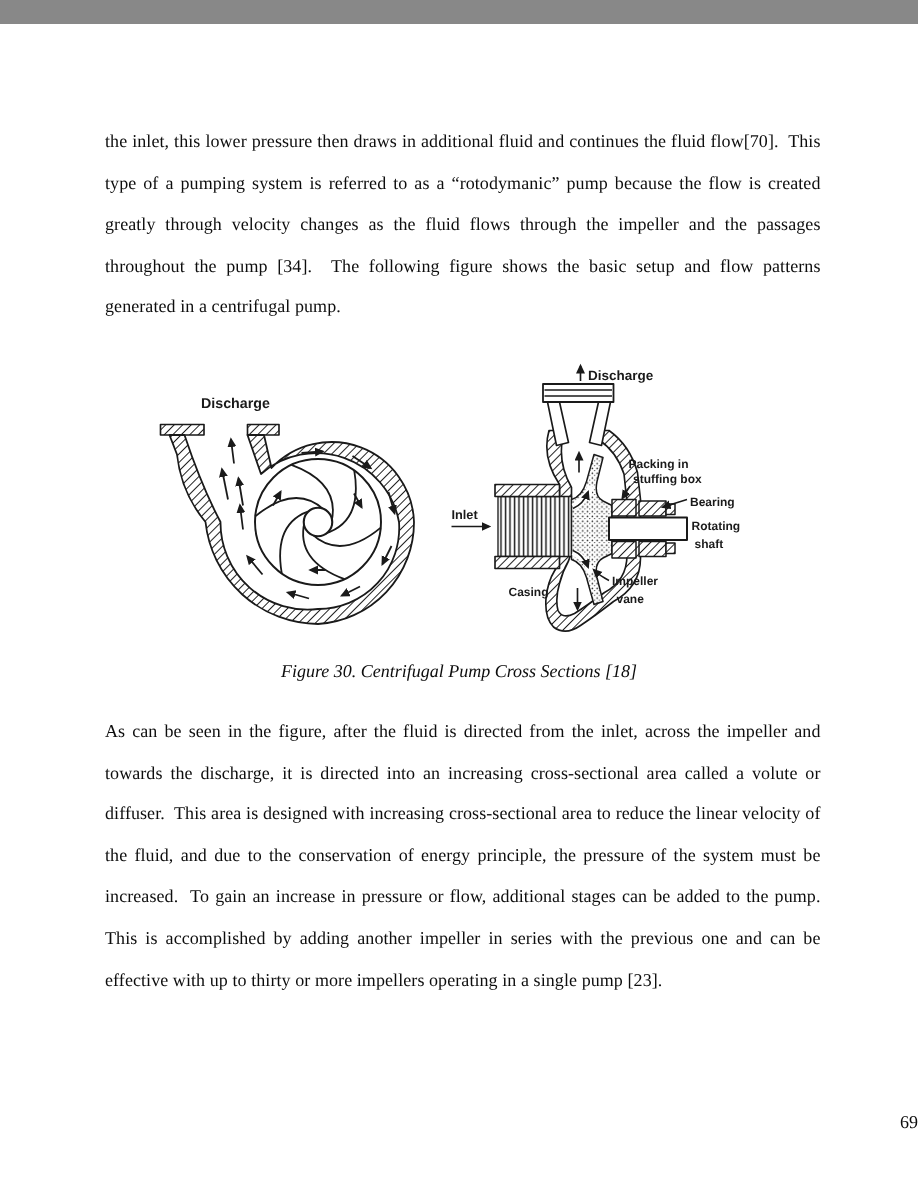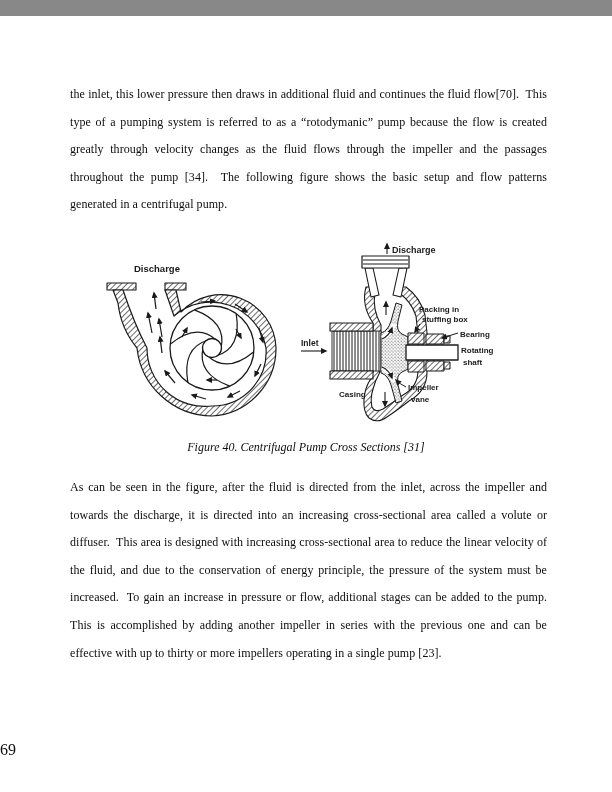--- a/index.html
+++ b/index.html
@@ -28,22 +28,22 @@
   .caption{
     position:absolute;
     left:0;top:424px;width:612px;
     text-align:center;
     font-size:12px;
     font-style:italic;
   }
   .pagenum{
     position:absolute;
     left:0;top:725px;width:612px;
-    text-align:left;
-    font-size:16px;
+    text-align:right;
+    font-size:12px;
   }
   figure.pumpfig{
     position:absolute;left:90px;top:225px;margin:0;
     width:442px;height:192px;
   }
   svg text.lbl{
     font-family:"Liberation Sans","DejaVu Sans",sans-serif;
     font-weight:bold;
     fill:#1a1a1a;
   }
@@ -180,19 +180,19 @@
         <text class="lbl" x="370" y="96" font-size="8">Bearing</text>
         <text class="lbl" x="371" y="112" font-size="8">Rotating</text>
         <text class="lbl" x="373" y="124" font-size="8">shaft</text>
         <text class="lbl" x="249" y="156" font-size="8">Casing</text>
         <text class="lbl" x="318" y="149" font-size="8">Impeller</text>
         <text class="lbl" x="321" y="161" font-size="8">vane</text>
       </g>
     </svg>
   </figure>
 
-  <div class="caption">Figure 40. Centrifugal Pump Cross Sections [31]</div>
+  <div class="caption">Figure 30. Centrifugal Pump Cross Sections [18]</div>
 
   <p id="p2" class="para">As can be seen in the figure, after the fluid is directed from the inlet, across the impeller and towards the discharge, it is directed into an increasing cross-sectional area called a volute or diffuser.  This area is designed with increasing cross-sectional area to reduce the linear velocity of the fluid, and due to the conservation of energy principle, the pressure of the system must be increased.  To gain an increase in pressure or flow, additional stages can be added to the pump.  This is accomplished by adding another impeller in series with the previous one and can be effective with up to thirty or more impellers operating in a single pump [23].</p>
 
   <div class="pagenum">69</div>
 
 </div>
 
 </body></html>

